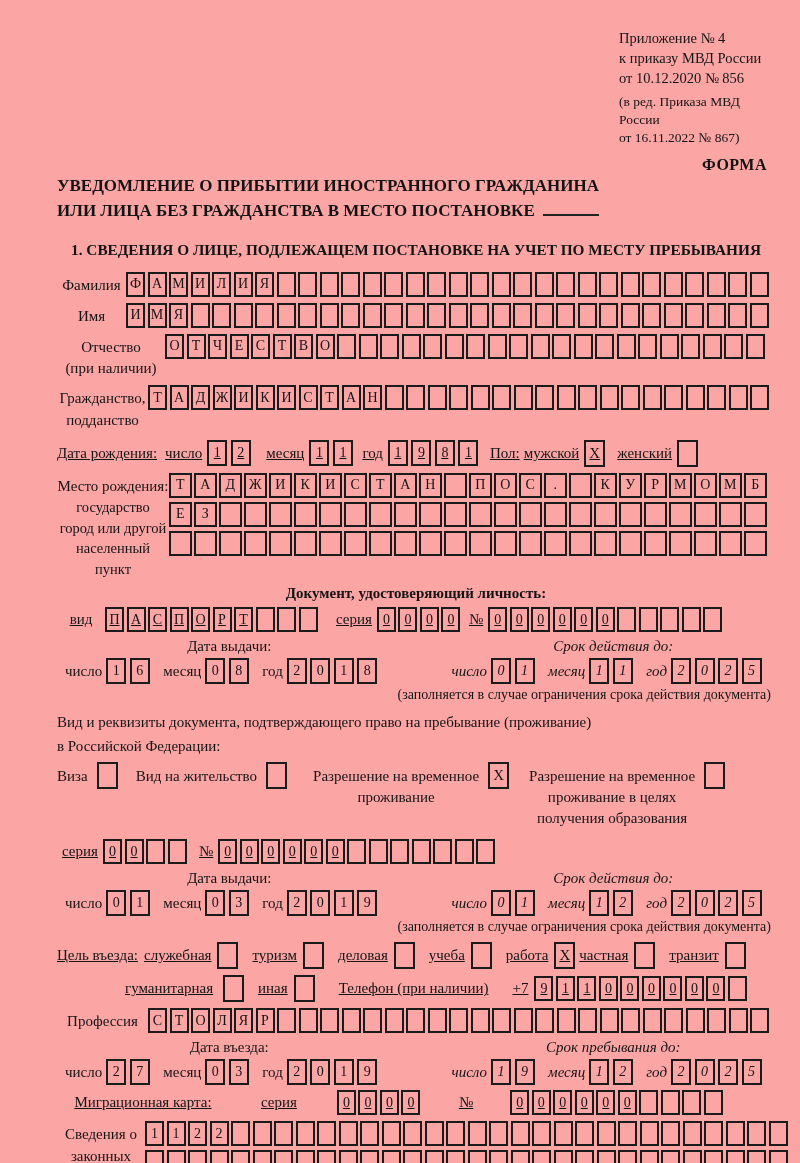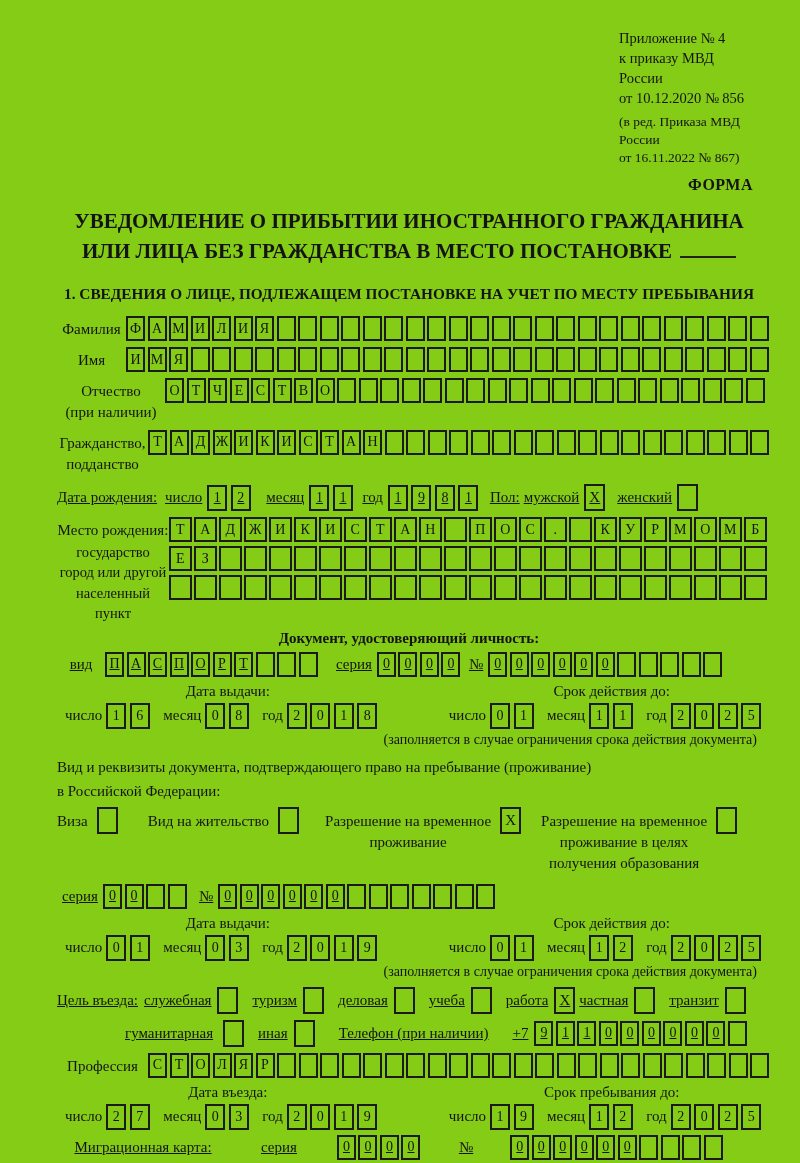--- a/index.html
+++ b/index.html
@@ -1,32 +1,32 @@
 <!DOCTYPE html>
 <html><head>
 <meta charset="utf-8">
 <style>
   html,body{margin:0;padding:0;background:#ffffff;}
   .page{
     position:relative;
     width:800px;height:1163px;
     box-sizing:border-box;
-    background:#84cc16;
+    background:#fca5a5;
     color:#141414;
     font-family:"Liberation Serif","DejaVu Serif",serif;
     font-size:15px;
-    padding:28px 39px 10px 57px;
+    padding:28px 25px 10px 57px;
     overflow:hidden;
   }
   
   .hdr-block{margin-left:562px;line-height:1.38;font-size:14.5px;}
   .hdr-rev{margin-left:562px;margin-top:5px;line-height:1.32;font-size:13.5px;}
   .forma{margin-top:10px;padding-right:8px;text-align:right;font-weight:bold;font-size:16px;letter-spacing:.5px;}
   
-  .title{margin-top:13px;text-align:center;font-weight:bold;font-size:21px;line-height:1.42;}
+  .title{text-align:left;font-weight:bold;font-size:17px;line-height:1.42;}
   .blank-line{display:inline-block;width:56px;height:13px;border-bottom:2.5px solid #222;margin-left:8px;}
   .sect{margin-top:18px;margin-bottom:13px;text-align:center;font-weight:bold;font-size:15.3px;}
   
   .frow{display:flex;align-items:flex-start;margin-bottom:6px;text-align:center;}
   .frow.vcenter{align-items:center;text-decoration:underline;}
   .flabel{flex-shrink:0;line-height:1.42;padding-top:3px;}
   .w69{width:69px;} .w108{width:108px;} .w91{width:91px;} .w112{width:112px;font-size:14.5px;} .w88{width:88px;}
   .cells{display:flex;flex-wrap:nowrap;}
   .cell{
     box-sizing:border-box;flex-shrink:0;
@@ -42,21 +42,21 @@
     box-sizing:border-box;flex-shrink:0;
     width:21px;height:27px;border:2px solid #1b1b1b;
     display:inline-flex;align-items:center;justify-content:center;
     font-size:15px;
   }
   .inline-lbl{margin:0 5px 0 12px;white-space:nowrap;}
   .inline-lbl.first{margin-left:8px;}
   
   .dates-row{display:flex;margin-bottom:5px;}
   .dc-left{width:340px;margin-left:8px;}
-  .dc-right{margin-left:58px;}
+  .dc-right{margin-left:58px;font-style:italic;}
   .dcap{text-align:center;margin-bottom:3px;}
   .dline{display:flex;align-items:center;}
   .dline .lbl{margin-right:4px;white-space:nowrap;}
   .dline .lbl + .cells{margin-right:10px;}
   .rnote{font-size:14px;text-align:right;padding-right:4px;margin:-2px 0 7px 0;font-family:Liberation Serif, serif;}
   
   .intro{line-height:1.6;margin-bottom:4px;}
   .opt-row{display:flex;align-items:flex-start;margin:2px 0 10px 0;}
   .opt{display:flex;align-items:flex-start;}
   .opt .olabel{padding-top:4px;margin-right:9px;line-height:1.4;}
@@ -440,21 +440,21 @@
   <div class="intro">
     <div>Вид и реквизиты документа, подтверждающего право на пребывание (проживание)</div>
     <div>в Российской Федерации:</div>
   </div>
 
   <div class="opt-row">
     <div class="opt">
       <span class="olabel">Виза</span>
       <span class="box"></span>
     </div>
-    <div class="opt" style="margin-left:30px;">
+    <div class="opt" style="margin-left:18px;">
       <span class="olabel">Вид на жительство</span>
       <span class="box"></span>
     </div>
     <div class="opt" style="margin-left:26px;">
       <div class="olabel center">
         <div>Разрешение на временное</div>
         <div>проживание</div>
       </div>
       <span class="box">X</span>
     </div>

